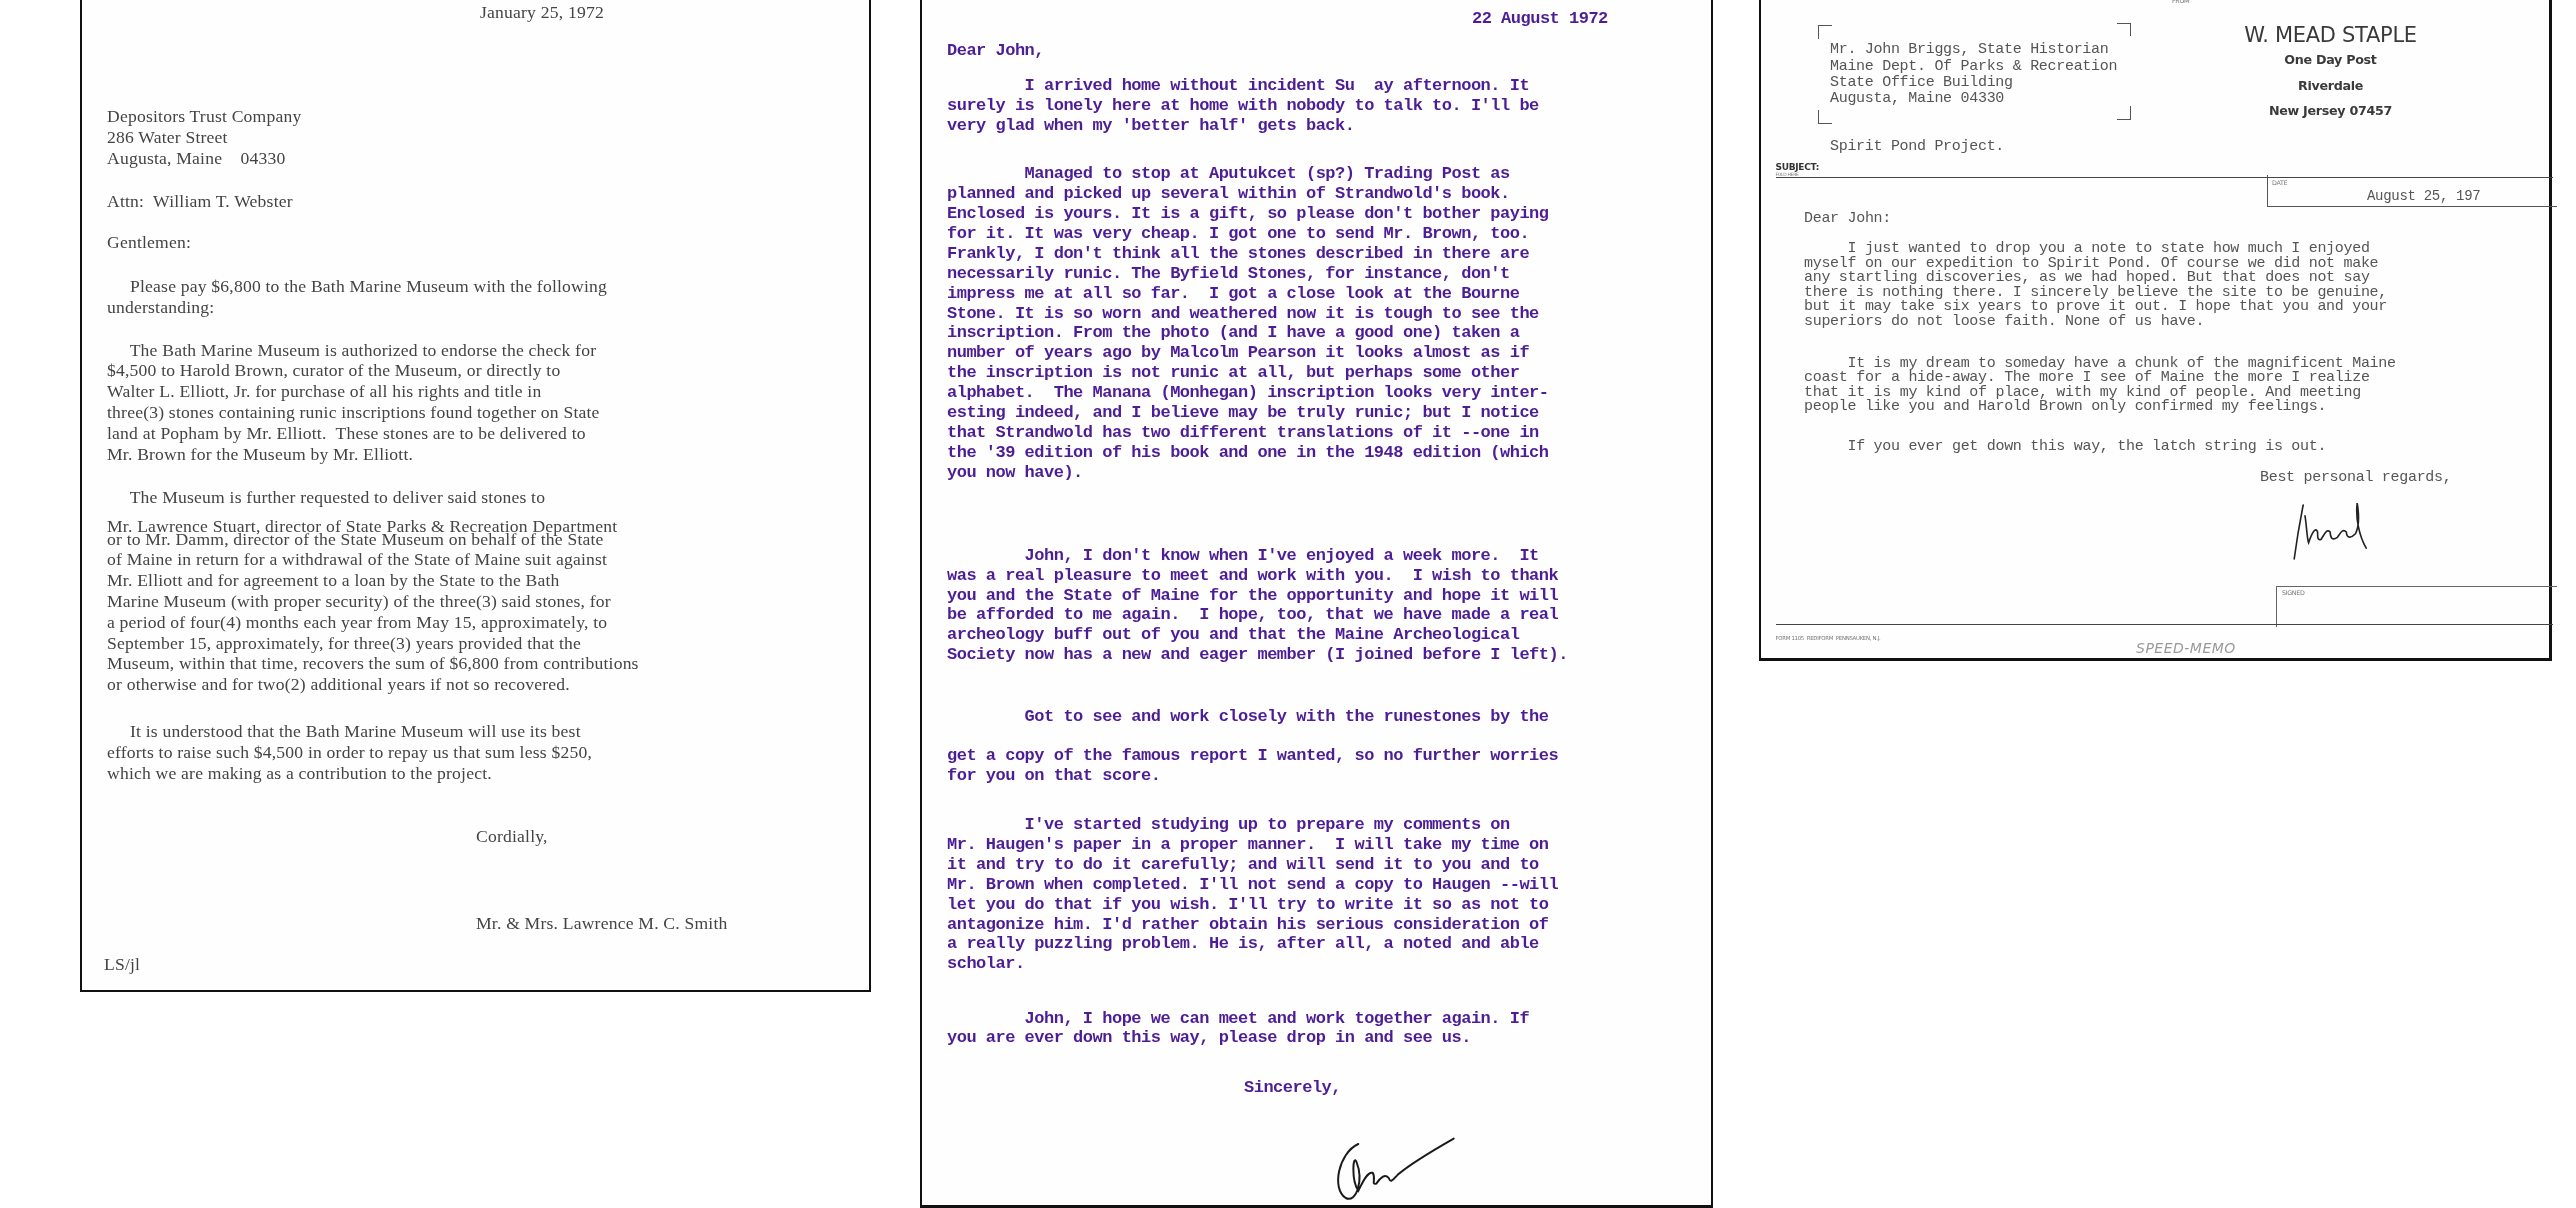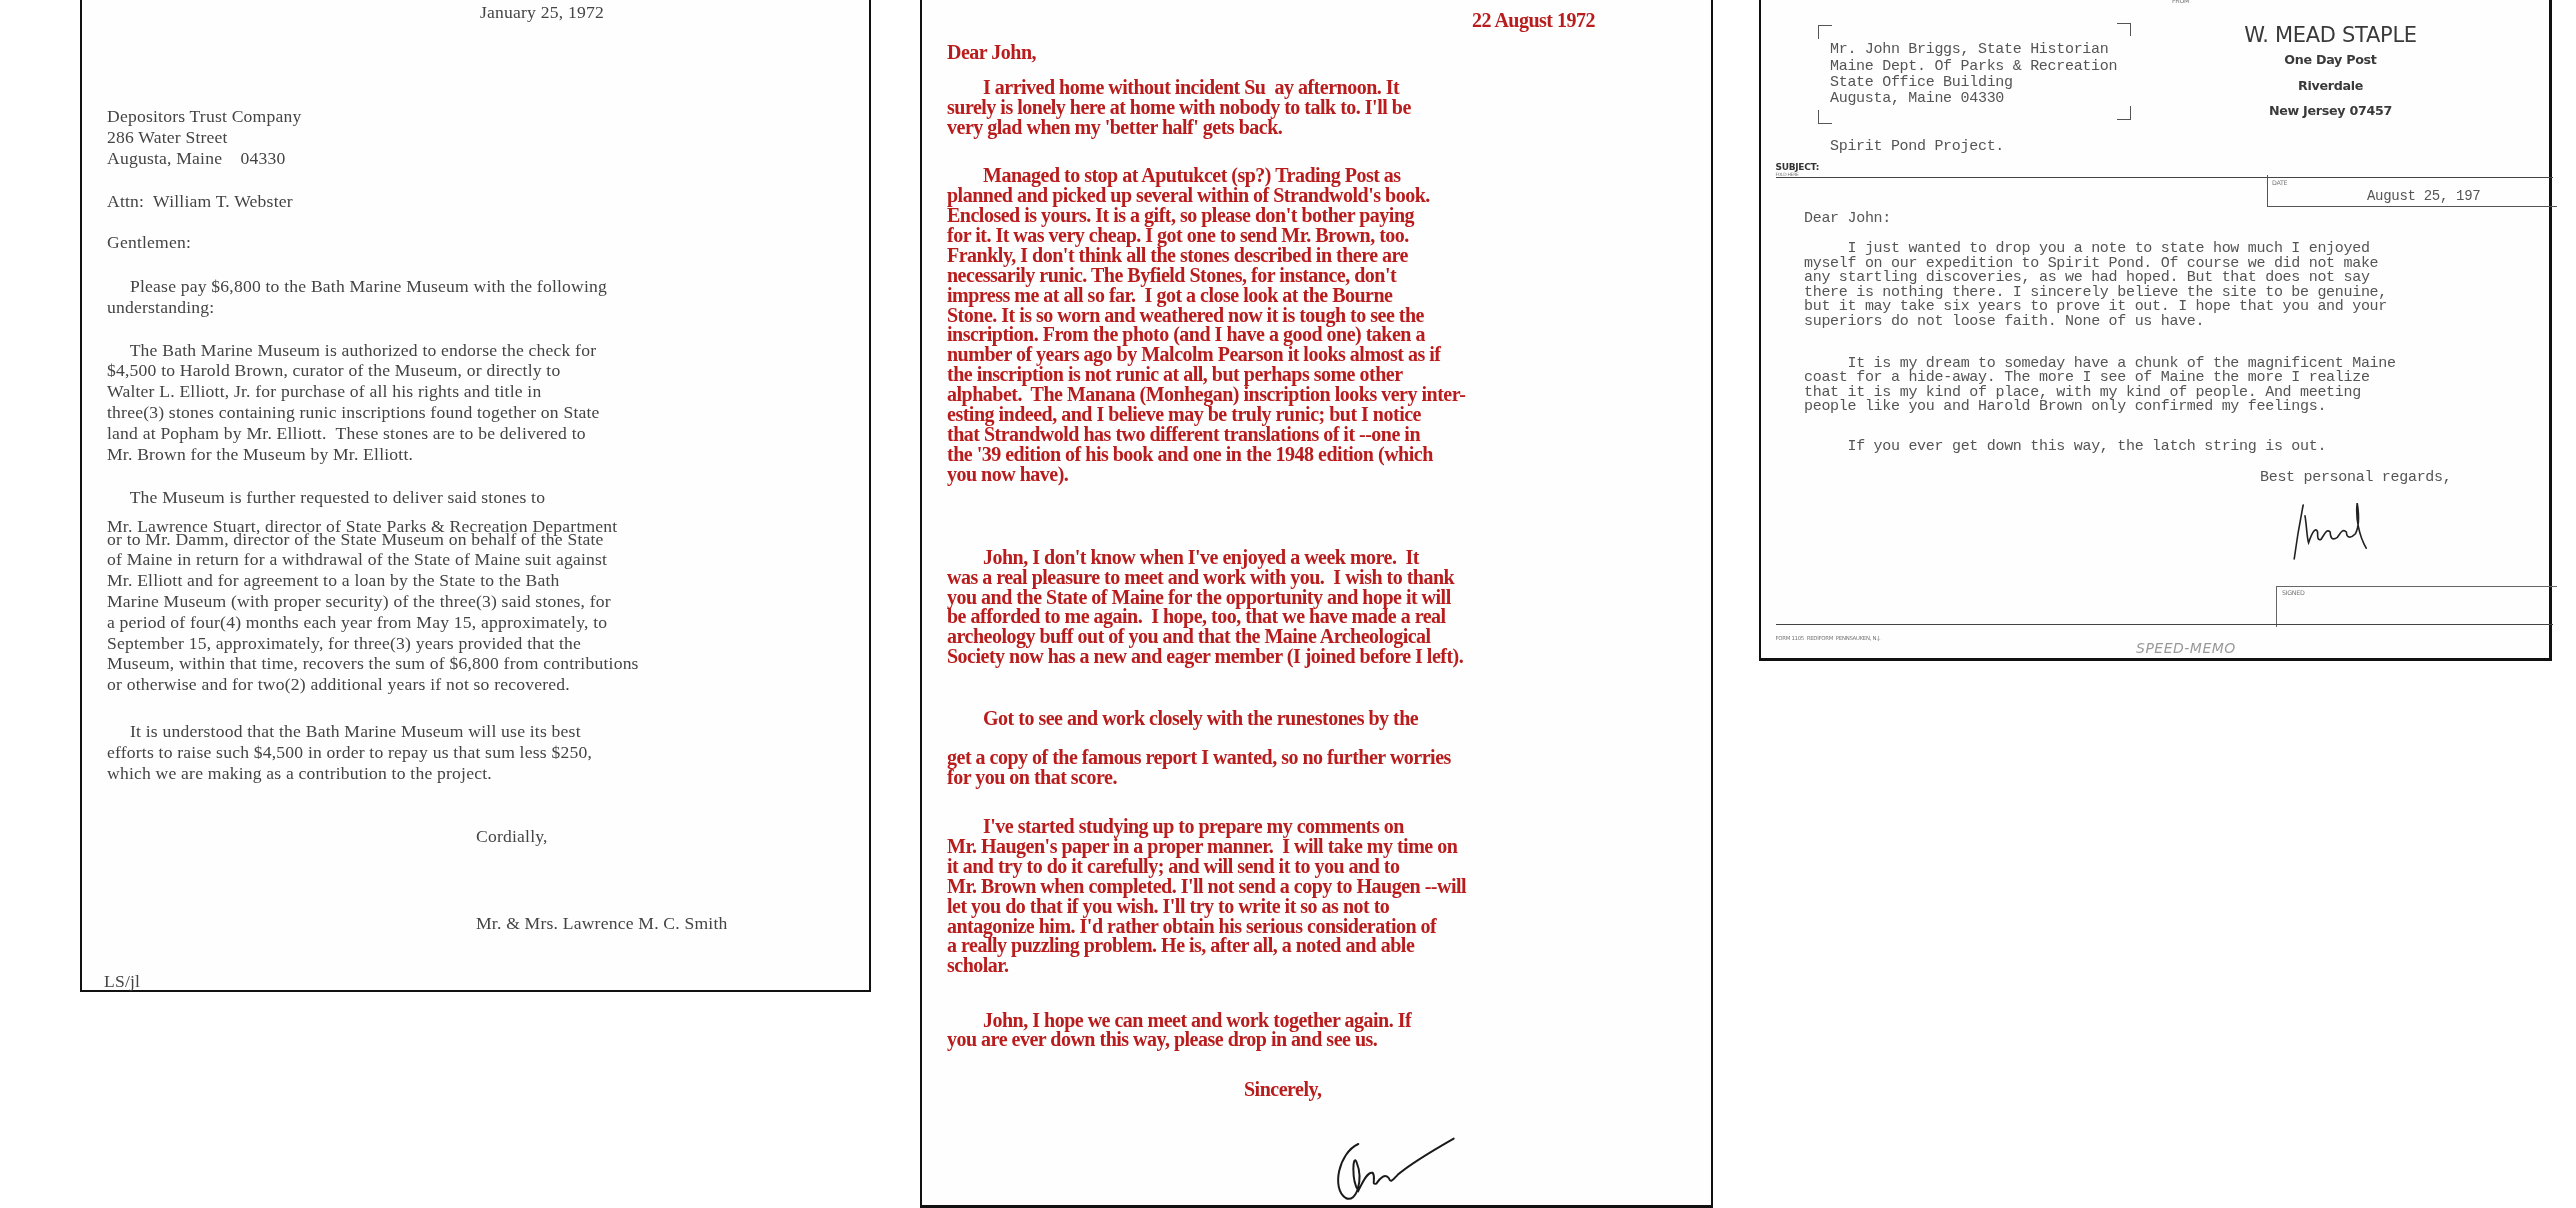--- a/index.html
+++ b/index.html
@@ -9,21 +9,21 @@
   }
   .doc { position:absolute; background:#fefefe; border:2.7px solid #111; box-sizing:border-box; }
   .line { position:absolute; white-space:pre; }
 
   
   #doc1 { left:80px; top:-3.6px; width:791px; height:996px; }
   #doc1 .line { font-family:"Liberation Serif", "DejaVu Serif", serif; font-size:17.6px; color:#444; letter-spacing:0.2px; }
 
   
   #doc2 { left:920px; top:-3.6px; width:793px; height:1212px; border-bottom:3.6px solid #111; }
-  #doc2 .line { font-family:Liberation Serif, serif; font-size:20px; font-weight:bold; color:#b91c1c; letter-spacing:-0.5px; }
+  #doc2 .line { font-family:Liberation Mono, monospace; font-size:17px; font-weight:bold; color:#4c1d95; letter-spacing:-0.5px; }
 
   
   #doc3 { left:1759px; top:-3.6px; width:793px; height:665px; border-width:2.7px 3.6px 3.6px 2.7px; }
   #doc3 .line { font-family:"Liberation Mono", "DejaVu Sans Mono", monospace; font-size:15px; color:#555; letter-spacing:-0.3px; }
   #doc3 .from { font-family:"DejaVu Sans", "Liberation Sans", sans-serif; color:#3a3a3a; text-align:center; width:235px; }
   .bracket { position:absolute; width:12.7px; height:12.7px; border-color:#555; border-style:solid; border-width:0; }
   .hr { position:absolute; height:0; border-top:1.8px solid #444; }
   .tiny { font-family:"DejaVu Sans", "Liberation Sans", sans-serif !important; font-size:6.3px !important; color:#777 !important; letter-spacing:0.3px; }
   .sig { position:absolute; }
 </style>
@@ -58,21 +58,21 @@
   <div class="line" style="left:25px;top:635px;">September 15, approximately, for three(3) years provided that the</div>
   <div class="line" style="left:25px;top:655px;">Museum, within that time, recovers the sum of $6,800 from contributions</div>
   <div class="line" style="left:25px;top:676px;">or otherwise and for two(2) additional years if not so recovered.</div>
 
   <div class="line" style="left:25px;top:723px;">     It is understood that the Bath Marine Museum will use its best</div>
   <div class="line" style="left:25px;top:744px;">efforts to raise such $4,500 in order to repay us that sum less $250,</div>
   <div class="line" style="left:25px;top:765px;">which we are making as a contribution to the project.</div>
 
   <div class="line" style="left:394px;top:828px;">Cordially,</div>
   <div class="line" style="left:394px;top:915px;">Mr. &amp; Mrs. Lawrence M. C. Smith</div>
-  <div class="line" style="left:22px;top:956px;margin-top:17px;">LS/jl</div>
+  <div class="line" style="left:22px;top:956px;">LS/jl</div>
 </div>
 
 <div class="doc" id="doc2">
   <div class="line" style="left:550px;top:11px;">22 August 1972</div>
   <div class="line" style="left:25px;top:43px;">Dear John,</div>
 
   <div class="line" style="left:25px;top:78px;">        I arrived home without incident Su  ay afternoon. It</div>
   <div class="line" style="left:25px;top:98px;">surely is lonely here at home with nobody to talk to. I'll be</div>
   <div class="line" style="left:25px;top:118px;">very glad when my 'better half' gets back.</div>
 

